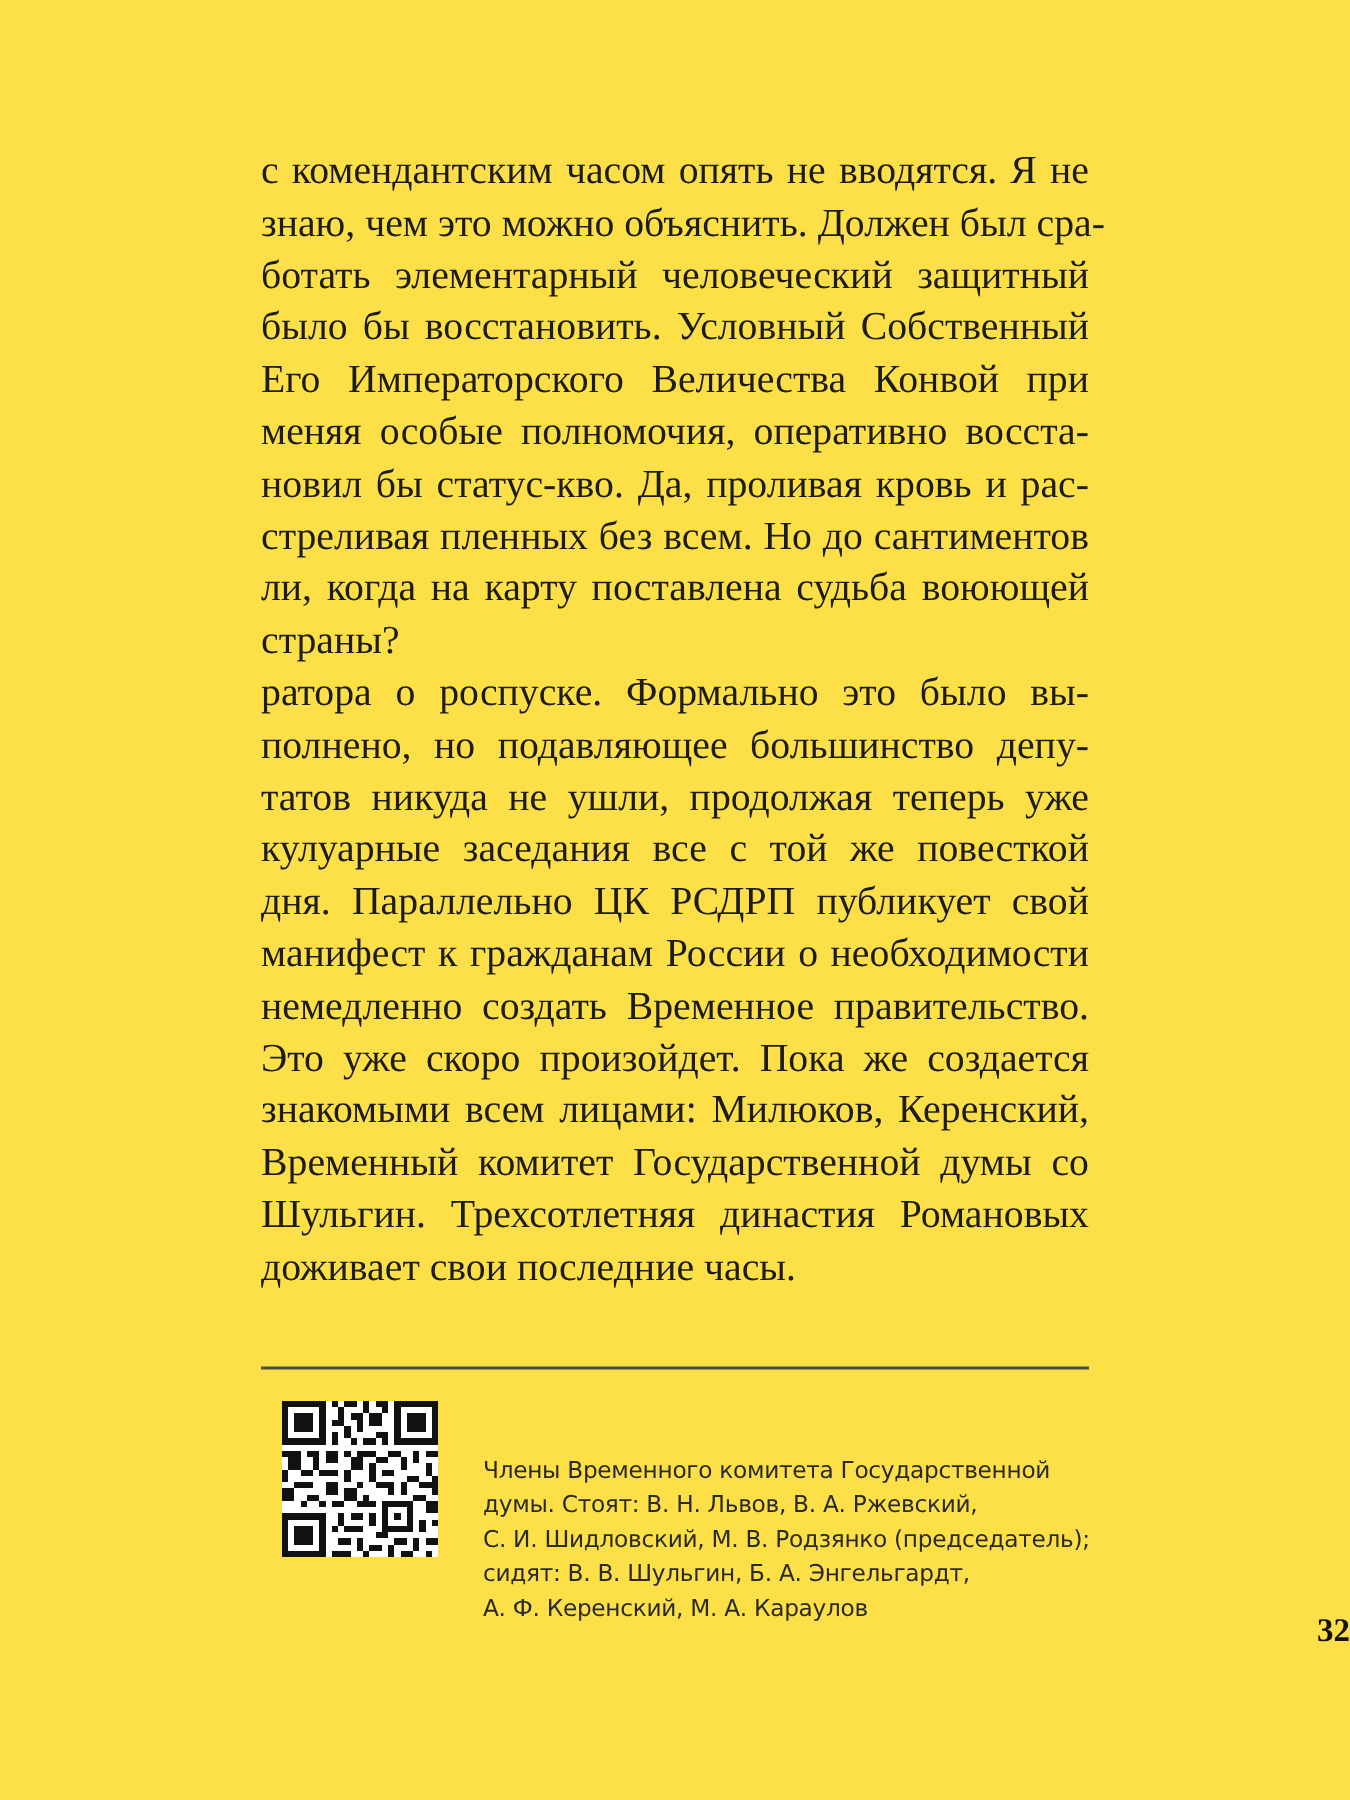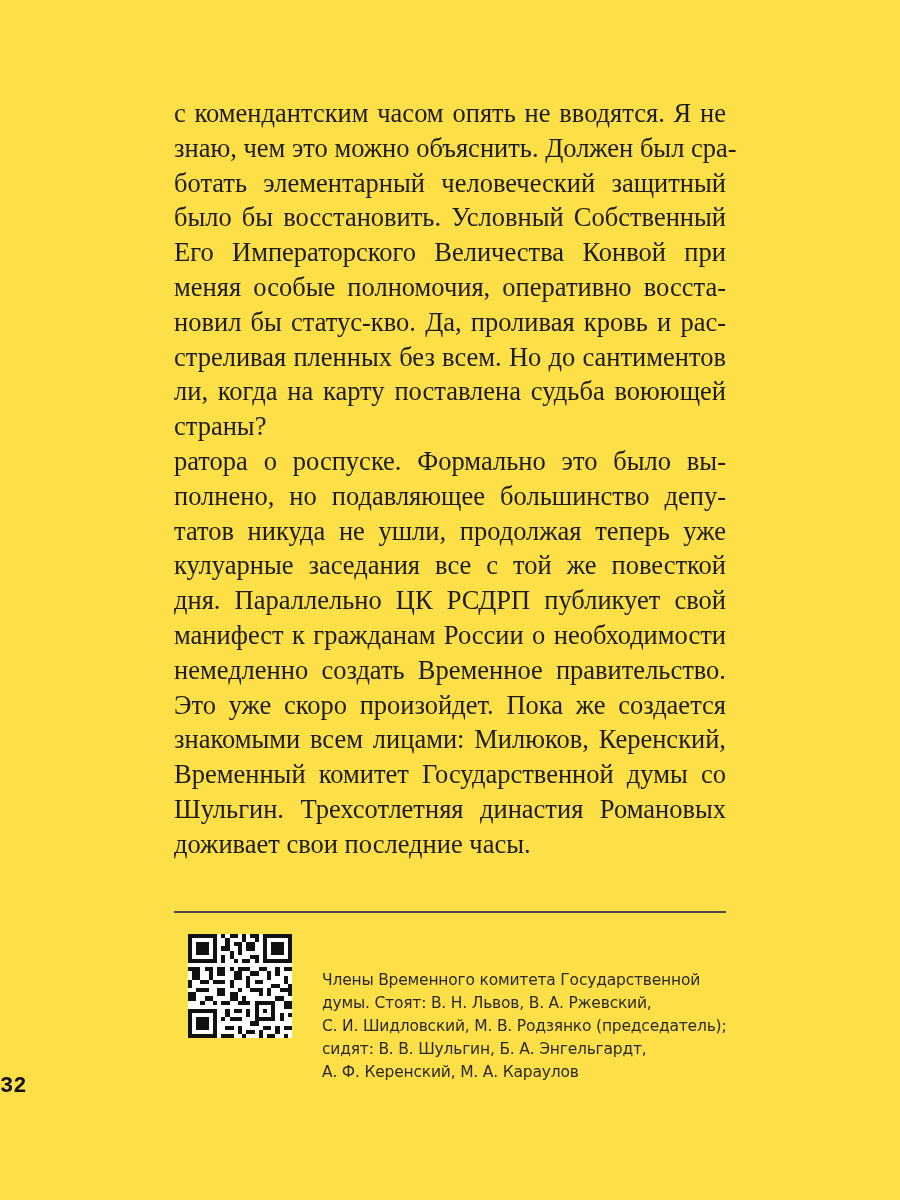--- a/index.html
+++ b/index.html
@@ -74,22 +74,22 @@
     }
     .caption .cline {
       display: block;
       white-space: nowrap;
     }
     .page-number {
       position: absolute;
       left: 0;
       width: 900px;
       top: 1074px;
-      text-align: left;
-      font-family: Liberation Mono, monospace;
+      text-align: right;
+      font-family: Liberation Serif, serif;
       font-weight: bold;
       font-size: 22px;
       color: #111111;
     }
   </style>
 </head>
 <body>
 
 <div class="page">
 

